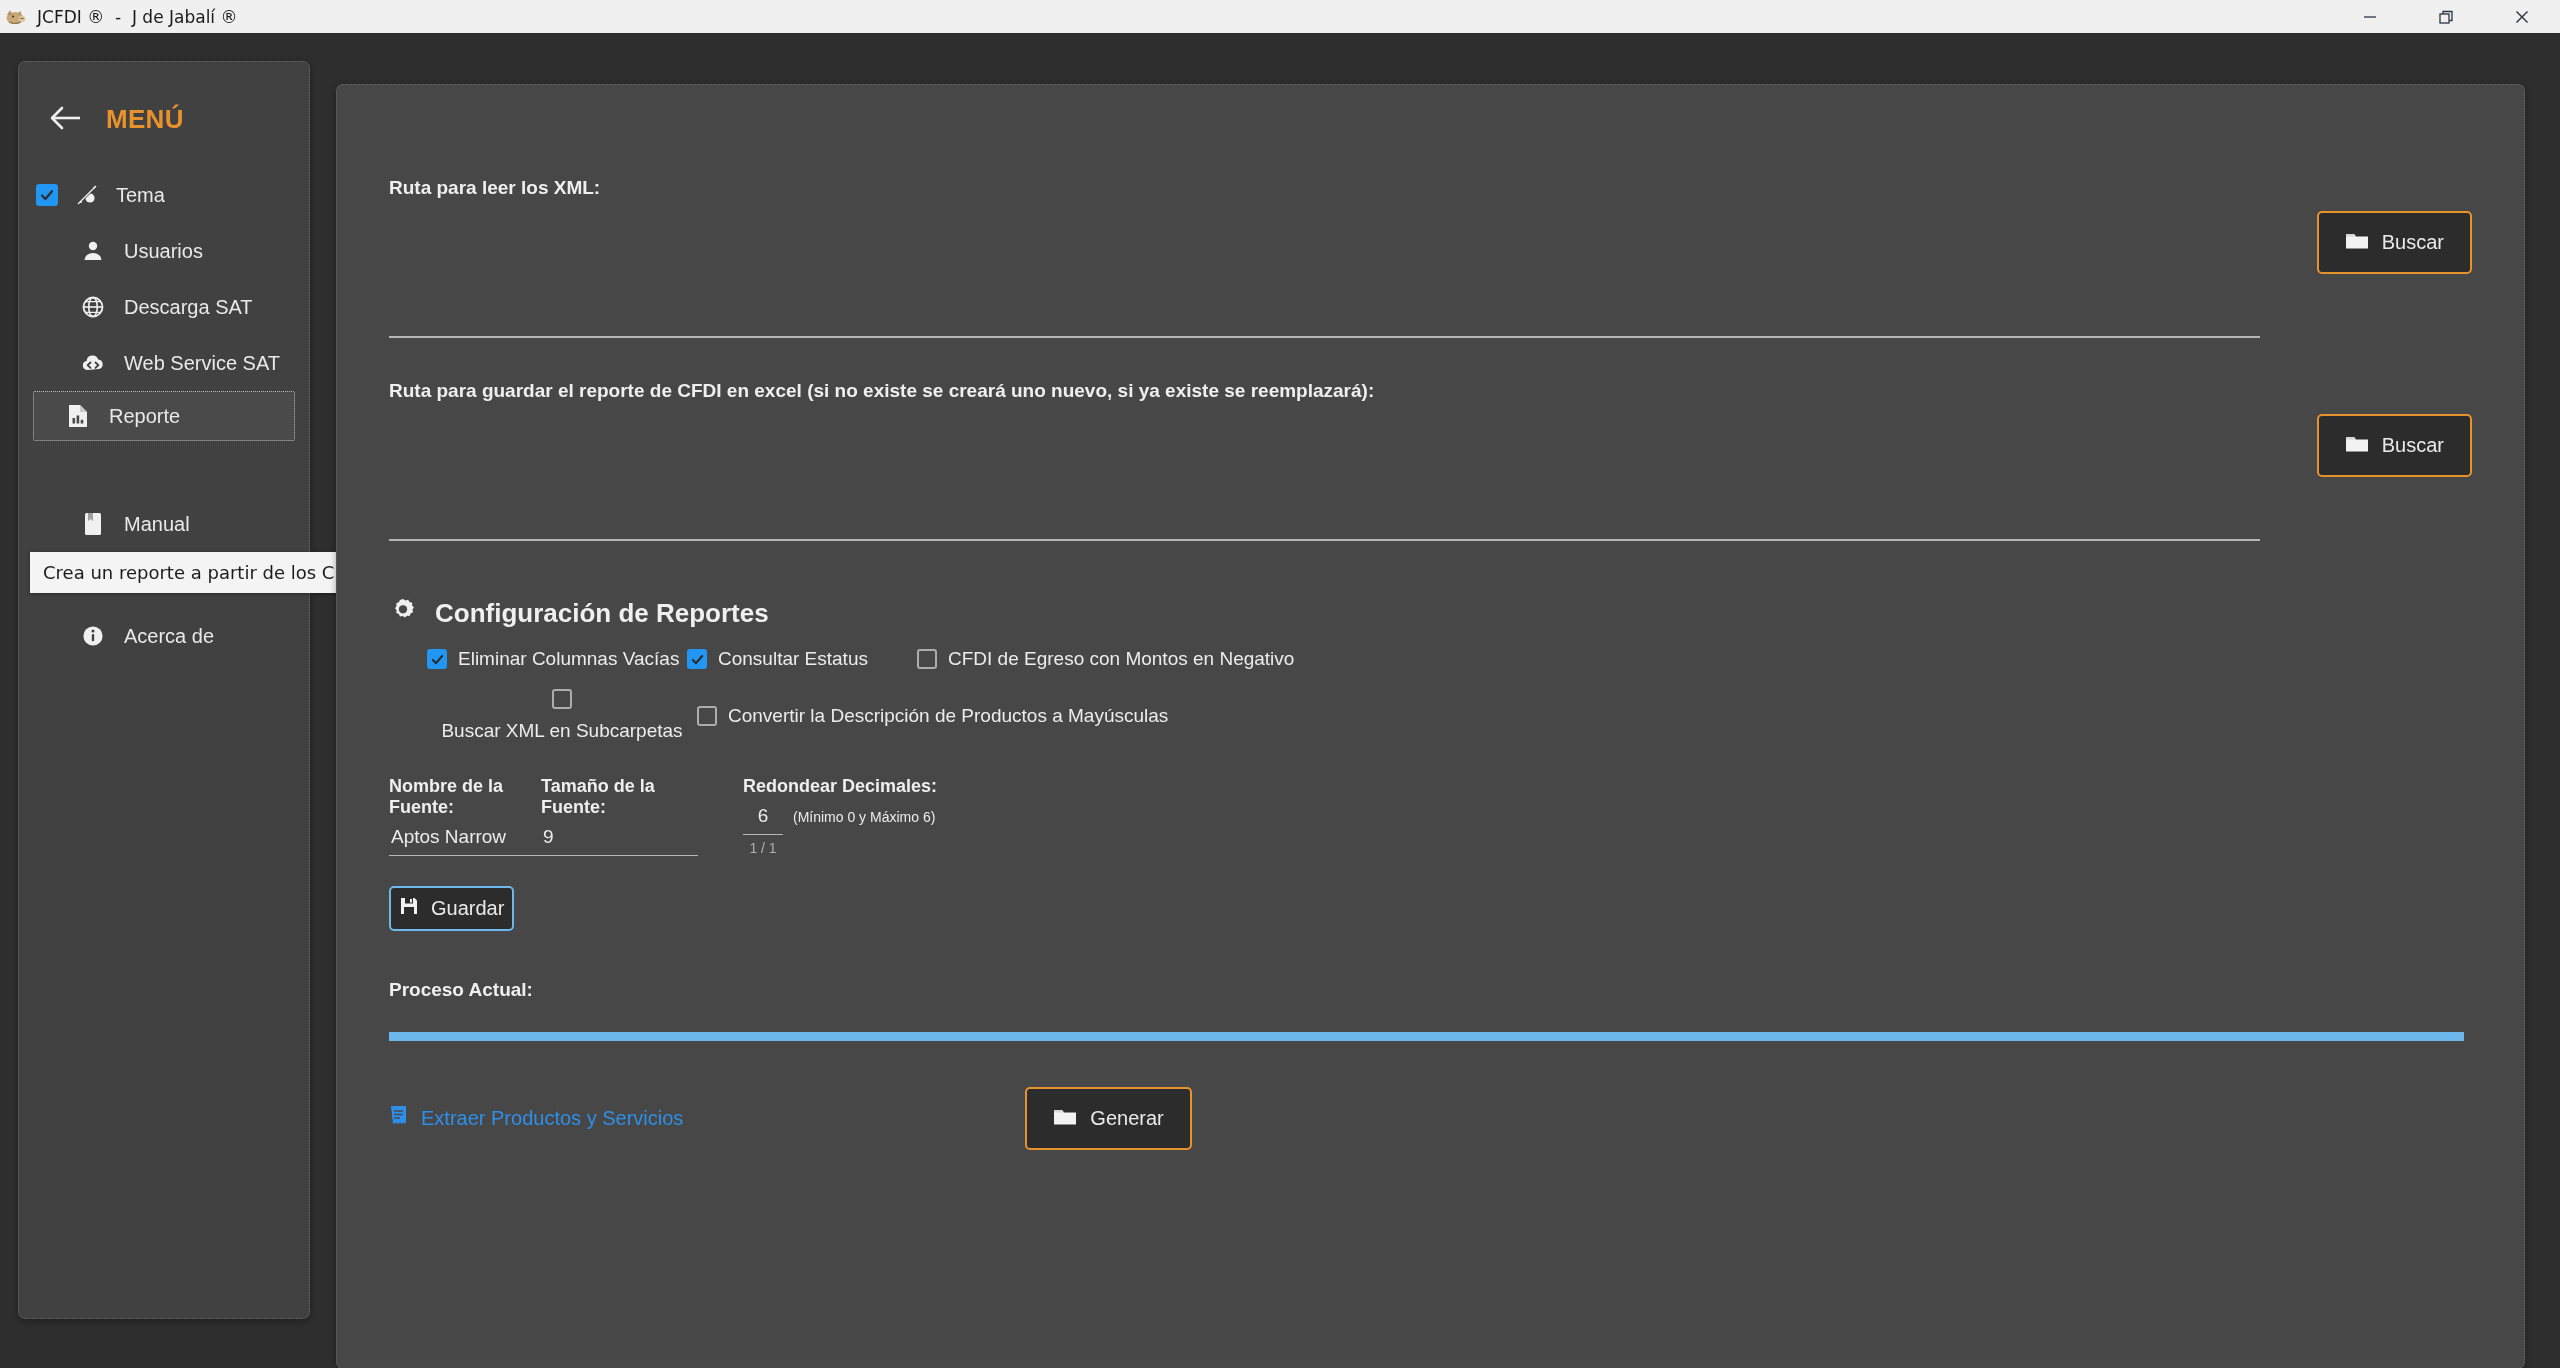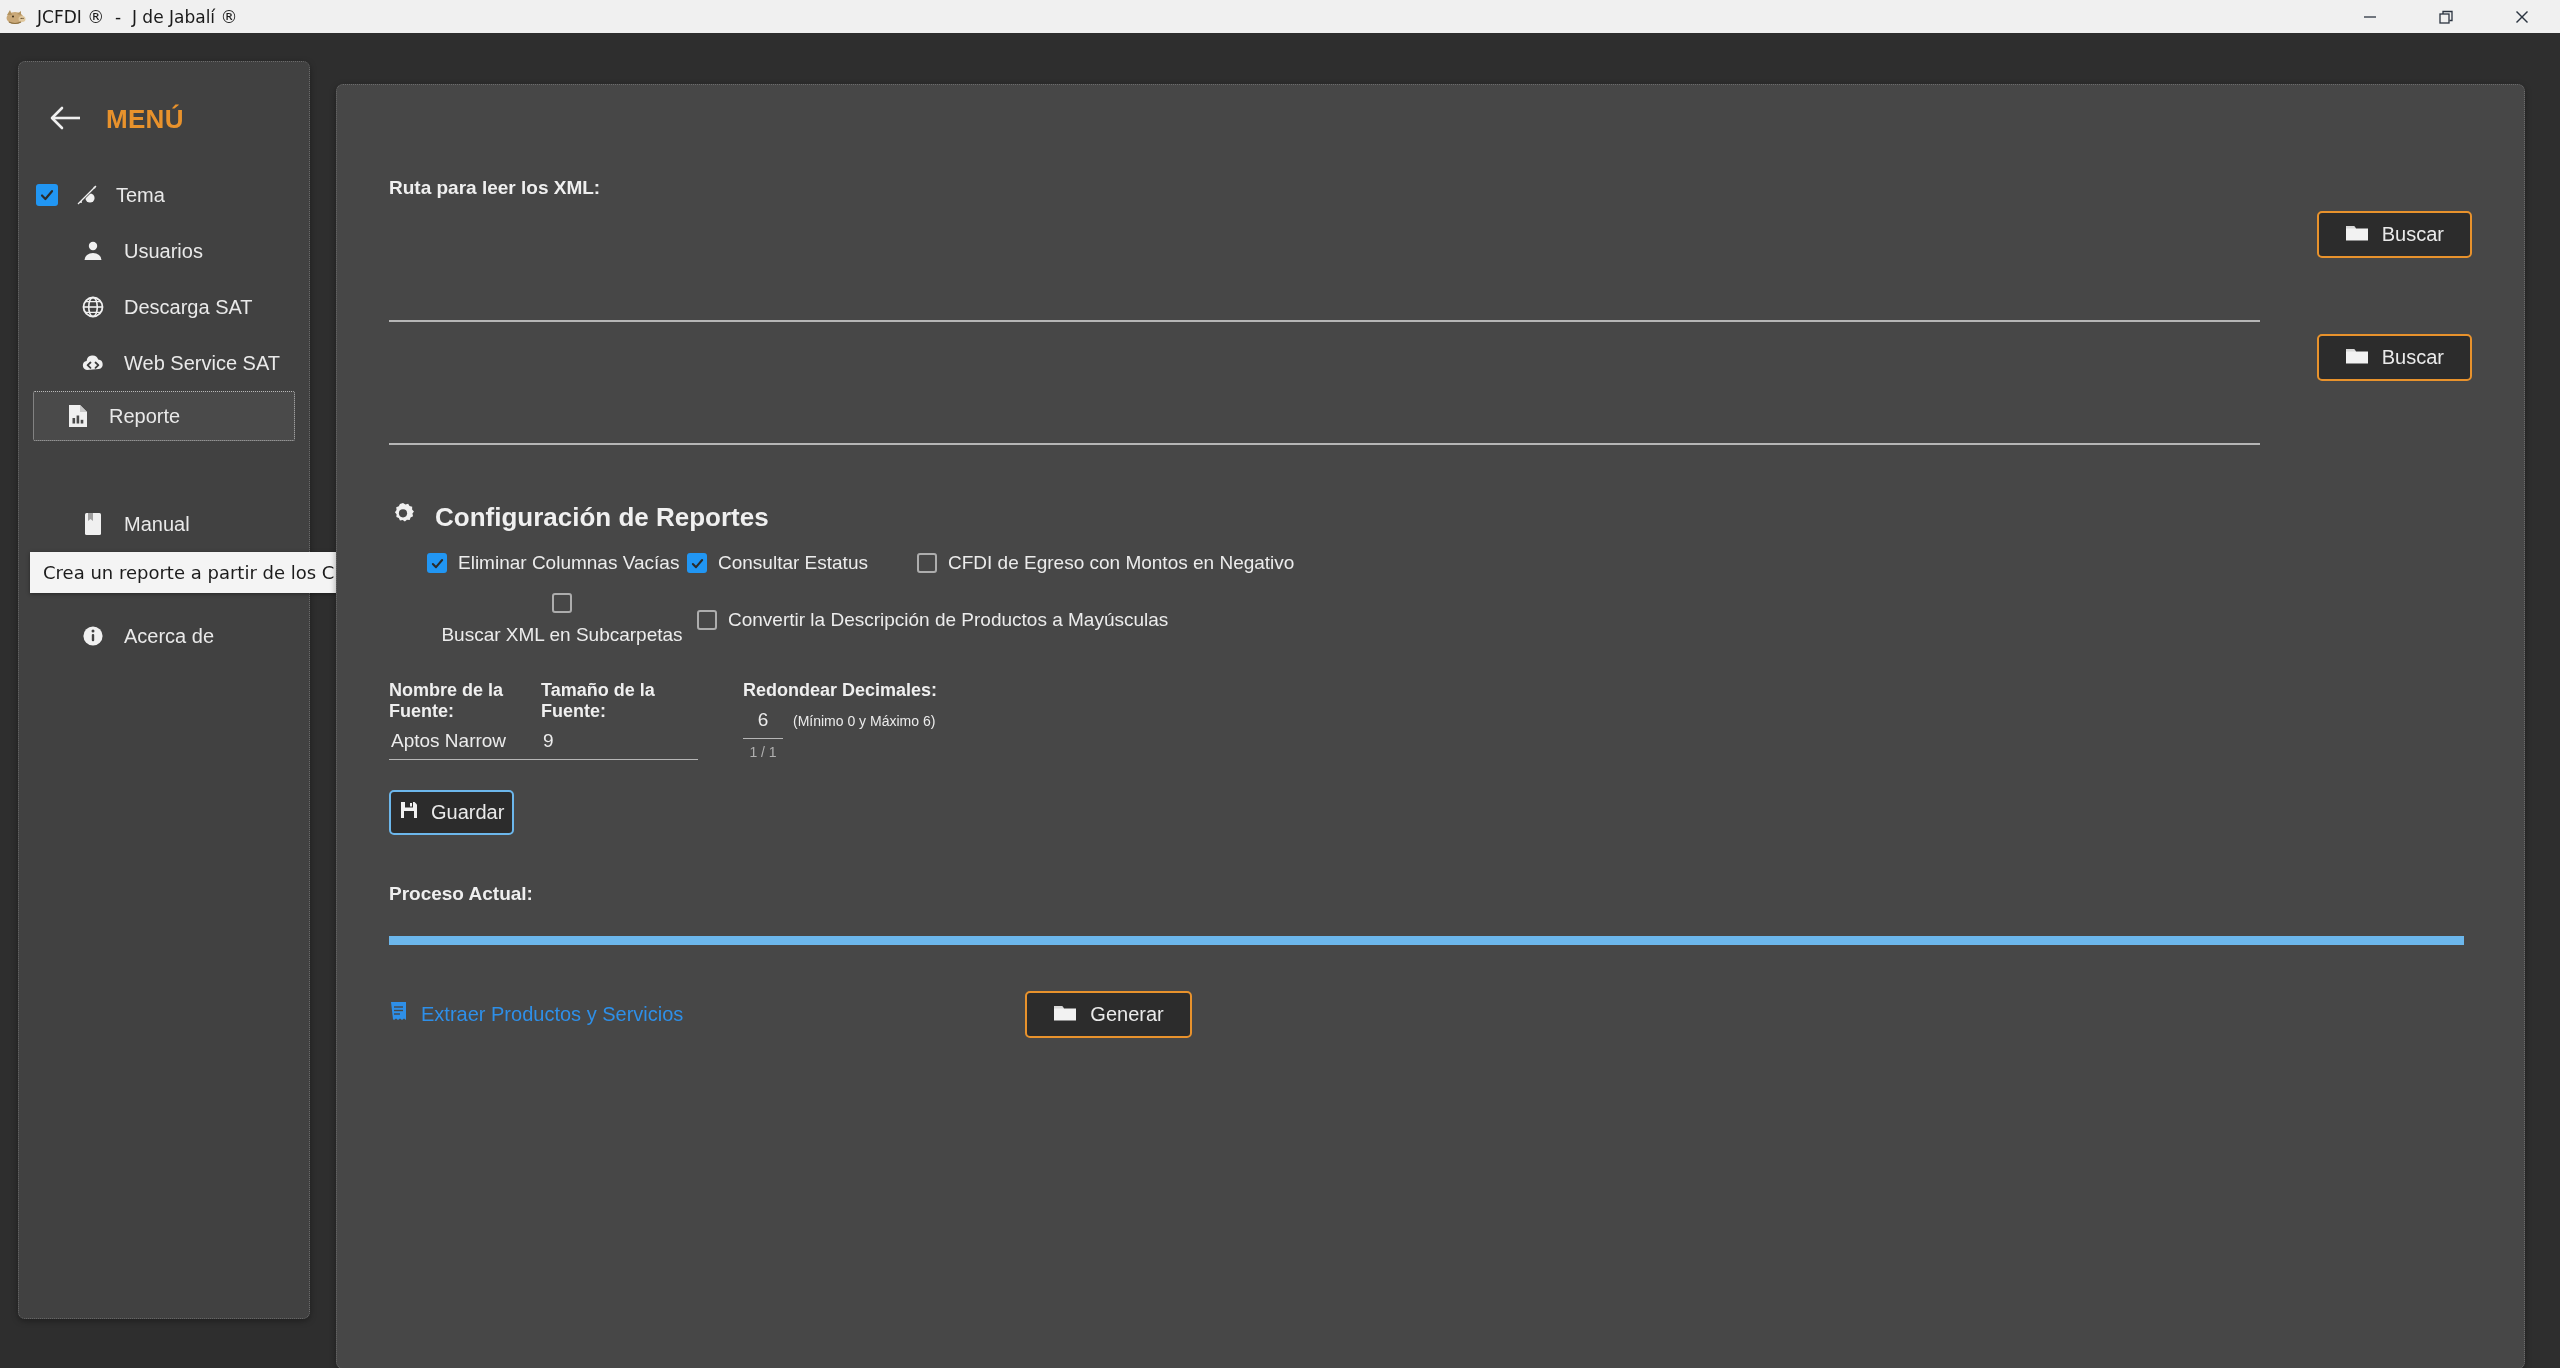--- a/index.html
+++ b/index.html
@@ -115,21 +115,21 @@
     display: flex; align-items: center;
     padding-left: 2px;
   }
   .btn-orange {
     flex: none;
     background: #2c2c2c;
     border: 2px solid #e8922c;
     border-radius: 5px;
     color: #eaeaea;
     font-size: 20px;
-    height: 47px;
+    height: 63px;
     padding: 0 26px;
     display: flex; align-items: center; gap: 13px;
     cursor: pointer;
     white-space: nowrap;
   }
   #path1-row { margin-top: 22px; }
   #path2-row { margin-top: 22px; }
   .buscar-wrap { width: 100%; display: flex; justify-content: flex-end; margin-top: -46px; }
 
   
@@ -362,20 +362,21 @@
           </span>
           <span>Buscar</span>
         </button>
       </div>
       <div id="path1-row" class="field-row">
         <div class="underline-input" placeholder=""></div>
         <div style="width:188px;flex:none;"></div>
       </div>
 
       
+      <div class="field-label">Ruta para guardar el reporte de CFDI en excel (si no existe se creará uno nuevo, si ya existe se reemplazará):</div>
       <div class="buscar-wrap" style="margin-top:12px;">
         <button class="btn-orange">
           <span>
             <svg width="24" height="19" viewBox="0 0 24 19">
               <path d="M1 3 h8 l2 2.6 h12 v12 h-22 z" fill="#f2f2f2"></path>
               <path d="M1 3 h8 l2 2.6 h-10 z" fill="#d8d8d8"></path>
             </svg>
           </span>
           <span>Buscar</span>
         </button>

